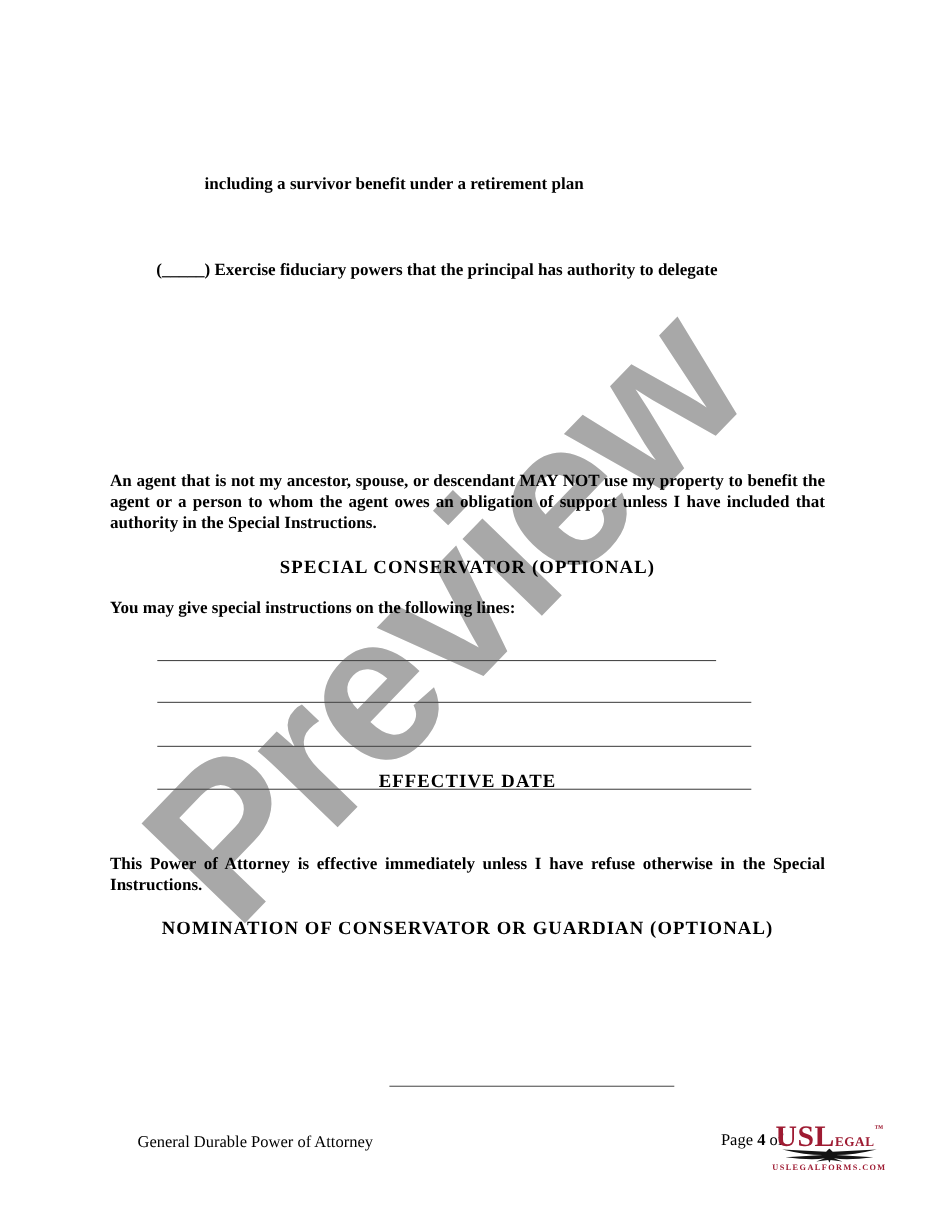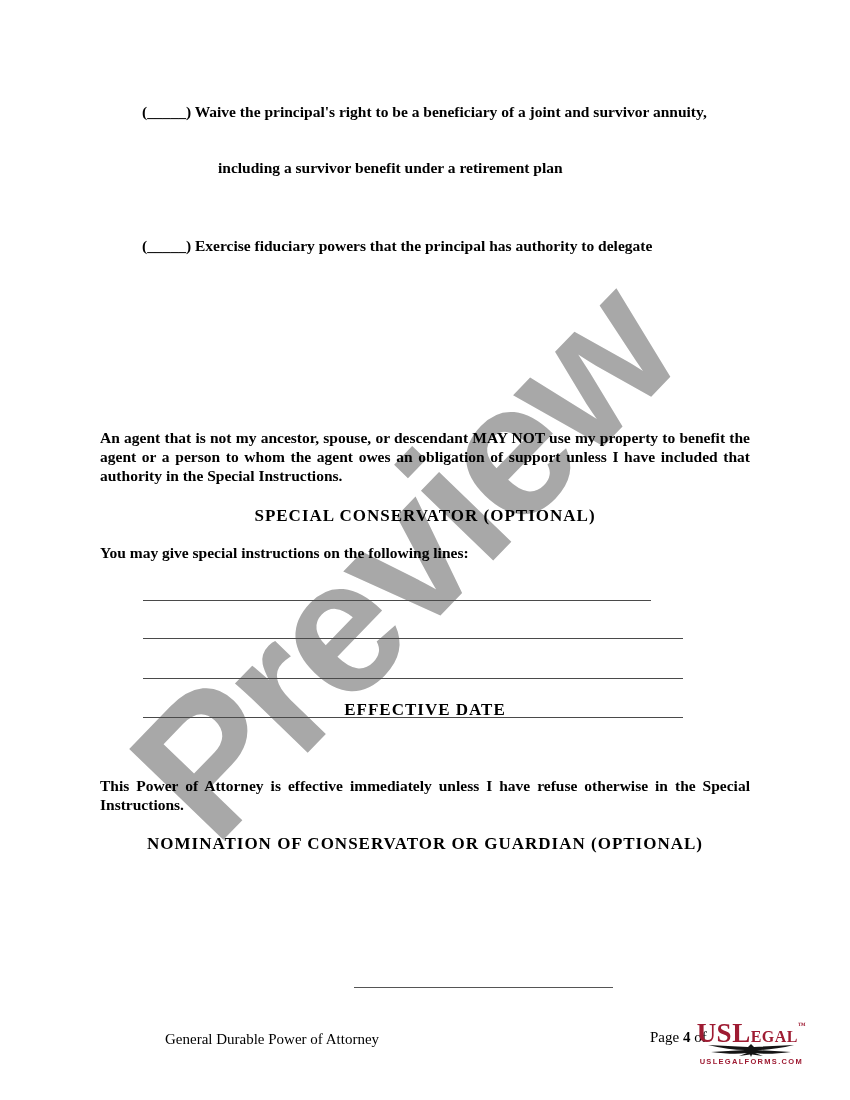--- a/index.html
+++ b/index.html
@@ -30,81 +30,80 @@
     position:absolute; margin:0;
     font-size:15.5px; line-height:19px; font-weight:bold;
   }
   .para { text-align:justify; }
   .hd { left:100px; width:650px; text-align:center; font-size:17px; line-height:20px; letter-spacing:1px; }
   .rule {
     position:absolute; height:0;
     border-top:1.4px solid #4a4a4a;
   }
   .item1 { left:142px; top:99px; width:608px; line-height:25px; }
-  .sub1  { left:218px; top:158px; }
+  .sub1  { left:186px; top:158px; }
   .item2 { left:142px; top:236px;text-align:center; }
   .item3 { left:142px; top:313px; }
   .h-limitation { top:387px; }
   .p-limitation { left:100px; top:428px; width:650px; }
   .h-special { top:506px; }
   .p-intro { left:100px; top:543px; }
   .rule-1 { left:143px; top:600px; width:508px; }
   .rule-2 { left:143px; top:638px; width:540px; }
   .rule-3 { left:143px; top:678px; width:540px; }
   .rule-4 { left:143px; top:717px; width:540px; }
   .h-effective { top:700px; }
   .p-effective { left:100px; top:776px; width:650px; }
   .h-nomination { top:834px; }
   .p-nomination { left:100px; top:872px; width:650px; }
   .lbl-nominee { left:150px; top:930px; }
   .rule-nominee { left:354px; top:987px; width:259px; border-top:1.2px solid #555; }
 
   
   .footer-left {
     position:absolute; left:125px; top:1031px;
-    font-size:15px; font-weight:normal;margin-left:40px;
+    font-size:15px; font-weight:normal;
   }
   .footer-right {
     position:absolute; right:44px; top:1020px;
     display:flex; align-items:flex-start;
   }
   .page-label {
     font-size:15px; font-weight:normal; margin-top:9px; white-space:pre;
   }
   .page-label b { font-weight:bold; }
   .logo {
     margin-left:-10px;
     display:flex; flex-direction:column; align-items:center;
     position:relative; z-index:2;
   }
   .brand {
     color:#9e1b32; line-height:1; white-space:nowrap;
     font-family:"Liberation Serif", serif; font-weight:bold;
   }
   .brand .b1 { font-size:27px; letter-spacing:0.5px; }
-  .brand .b2 { font-size:16px; letter-spacing:0.5px; }
+  .brand .b2 { font-size:12px; letter-spacing:0.5px; }
   .brand .tm { font-size:8px; vertical-align:14px; }
   .wings { margin-top:-3px; }
   .site {
     margin-top:0px;
-    font-family:Liberation Sans, sans-serif;
+    font-family:Liberation Serif, serif;
     font-size:7.5px; font-weight:bold; letter-spacing:1.3px;
     color:#9e1b32; white-space:nowrap;
   }
 </style>
 </head>
 <body>
 
 <div class="page">
 
   <div class="watermark">Preview</div>
 
   <div class="content">
 
-    <p class="para item1">(_____) Waive the principal's right to be a beneficiary of a joint and survivor annuity,</p>
     <p class="lbl sub1">including a survivor benefit under a retirement plan</p>
     <p class="lbl item2">(_____) Exercise fiduciary powers that the principal has authority to delegate</p>
 
     <p class="para p-limitation">An agent that is not my ancestor, spouse, or descendant MAY NOT use my property to benefit the agent or a person to whom the agent owes an obligation of support unless I have included that authority in the Special Instructions.</p>
 
     <h2 class="hd h-special">SPECIAL CONSERVATOR (OPTIONAL)</h2>
     <p class="lbl p-intro">You may give special instructions on the following lines:</p>
 
     <div class="rule rule-1"></div>
     <div class="rule rule-2"></div>

